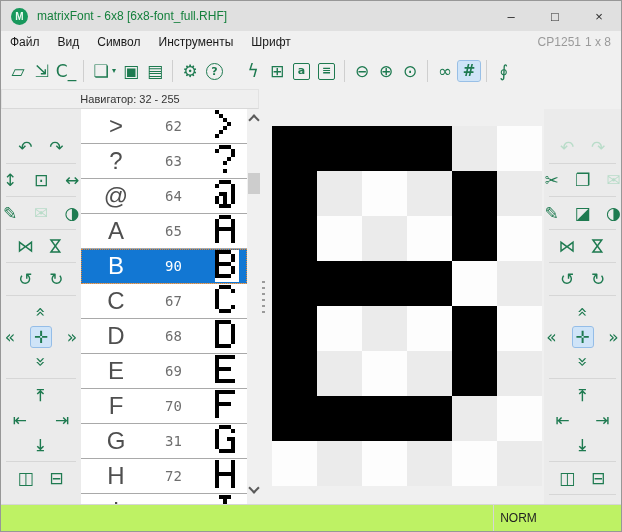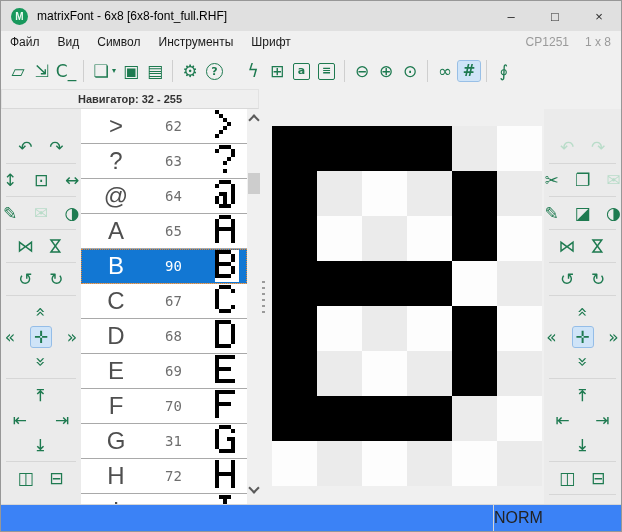--- a/index.html
+++ b/index.html
@@ -2,47 +2,47 @@
 <html><head>
 <meta charset="utf-8">
 <style>
   html,body{margin:0;padding:0;background:#c8c8c8;font-family:"Liberation Sans",sans-serif;}
   .window{width:620px;height:530px;border:1px solid #979797;background:#f0f0f0;display:flex;flex-direction:column;overflow:hidden;}
 
   
   .titlebar{height:30px;background:#e0e0e0;display:flex;align-items:center;flex:0 0 auto;}
   .appicon{width:17px;height:17px;border-radius:50%;background:#18985c;color:#eafaf0;font-size:10px;font-weight:bold;
            display:flex;align-items:center;justify-content:center;margin:0 9px 0 10px;}
-  .wtitle{font-size:12px;color:#000000;}
+  .wtitle{font-size:12px;color:#15803d;}
   .wcontrols{margin-left:auto;display:flex;height:100%;}
   .wbtn{width:44px;height:100%;display:flex;align-items:center;justify-content:center;font-size:13px;color:#2b2b2b;}
 
   
   .menubar{height:22px;background:#f0f0f0;display:flex;align-items:center;font-size:12px;color:#1a1a1a;flex:0 0 auto;}
   .mitem{padding:0 9px;height:100%;display:flex;align-items:center;}
-  .menu-right{margin-left:auto;color:#9a9a9a;display:flex;gap:16px;padding-right:10px;}
+  .menu-right{margin-left:auto;color:#9a9a9a;display:flex;gap:4px;padding-right:10px;}
 
   
   .toolbar{height:36px;background:#f0f0f0;display:flex;align-items:center;padding-left:5px;flex:0 0 auto;}
   .ticon{min-width:22px;height:24px;line-height:24px;text-align:center;font-size:17px;color:#1e7a50;
          font-family:"DejaVu Sans",sans-serif;margin:0 1px;}
   .ticon.boxed{min-width:15px;height:15px;line-height:14px;border:1.5px solid #1e7a50;border-radius:2px;
                font-size:11px;font-weight:bold;margin:0 4px;}
   .ticon.circle{min-width:15px;height:15px;line-height:15px;border:1.5px solid #1e7a50;border-radius:50%;
                 font-size:11px;font-weight:bold;margin:0 4px;}
   .ticon.caret{min-width:8px;font-size:8px;margin-left:-3px;}
   .ticon.active{background:#cfe4f8;outline:1px solid #98bfe6;border-radius:2px;font-weight:bold;font-size:15px;height:20px;line-height:20px;align-self:center;}
   .tsep{width:1px;height:22px;background:#cfcfcf;margin:0 5px;}
   .tgap{width:14px;}
 
   
   .headersrow{height:20px;display:flex;flex:0 0 auto;background:#f0f0f0;}
   .hdr{background:#efefef;border:1px solid #e2e2e2;border-bottom:1px solid #d8d8d8;box-sizing:border-box;
        display:flex;align-items:center;justify-content:center;font-size:11px;color:#333;}
-  .hdr span{white-space:pre;font-weight:bold;}
+  .hdr span{white-space:pre;}
   .hdr.left{width:258px;}
   .hgap{width:4px;}
   .hdr.right{flex:1;}
 
   
   .main{flex:1;display:flex;overflow:hidden;background:#f0f0f0;}
   .sidebar{background:#ebebeb;display:flex;flex-direction:column;align-items:center;padding-top:22px;box-sizing:border-box;overflow:hidden;}
   .sidebar.left{width:80px;}
   .sidebar.right{width:77px;}
   .icon-group{width:88%;padding:6px 0;display:flex;flex-direction:column;gap:5px;align-items:center;box-sizing:border-box;}
@@ -82,22 +82,22 @@
                   background:repeating-linear-gradient(#9a9a9a 0 2px,transparent 2px 6px);}
 
   
   .editor{flex:1;position:relative;background:#f0f0f0;overflow:hidden;}
   .canvas{margin:17px 0 0 5px;width:270px;display:grid;grid-template-columns:repeat(6,45px);grid-auto-rows:45px;}
   .cell.on{background:#000;}
   .cell.off.e{background:#ebebeb;}
   .cell.off.o{background:#fdfdfd;}
 
   
-  .statusbar{height:26px;border-top:1px solid #d6d6d6;background:#3b82f6;display:flex;align-items:stretch;
-             font-size:16px;color:#222;flex:0 0 auto;}
+  .statusbar{height:26px;border-top:1px solid #d6d6d6;background:#bef264;display:flex;align-items:stretch;
+             font-size:12px;color:#222;flex:0 0 auto;}
   .scell{display:flex;align-items:center;justify-content:center;box-sizing:border-box;}
   .scell.fill{flex:1;}
   .scell.b{border-left:1px solid #d6d6d6;}
   .scell.mode{width:50px;}
   .scell.coords{width:78px;margin-top:47px;}
   .scell.version{width:88px;position:relative;justify-content:flex-start;padding-left:8px;}
   .grip{position:absolute;right:3px;bottom:3px;width:10px;height:10px;}
   .grip::after{content:"";position:absolute;right:0;bottom:0;width:2px;height:2px;background:#ababab;
     box-shadow:-4px 0 #ababab,-8px 0 #c6c6c6,0 -4px #ababab,-4px -4px #c6c6c6,0 -8px #c6c6c6;}
 </style>

